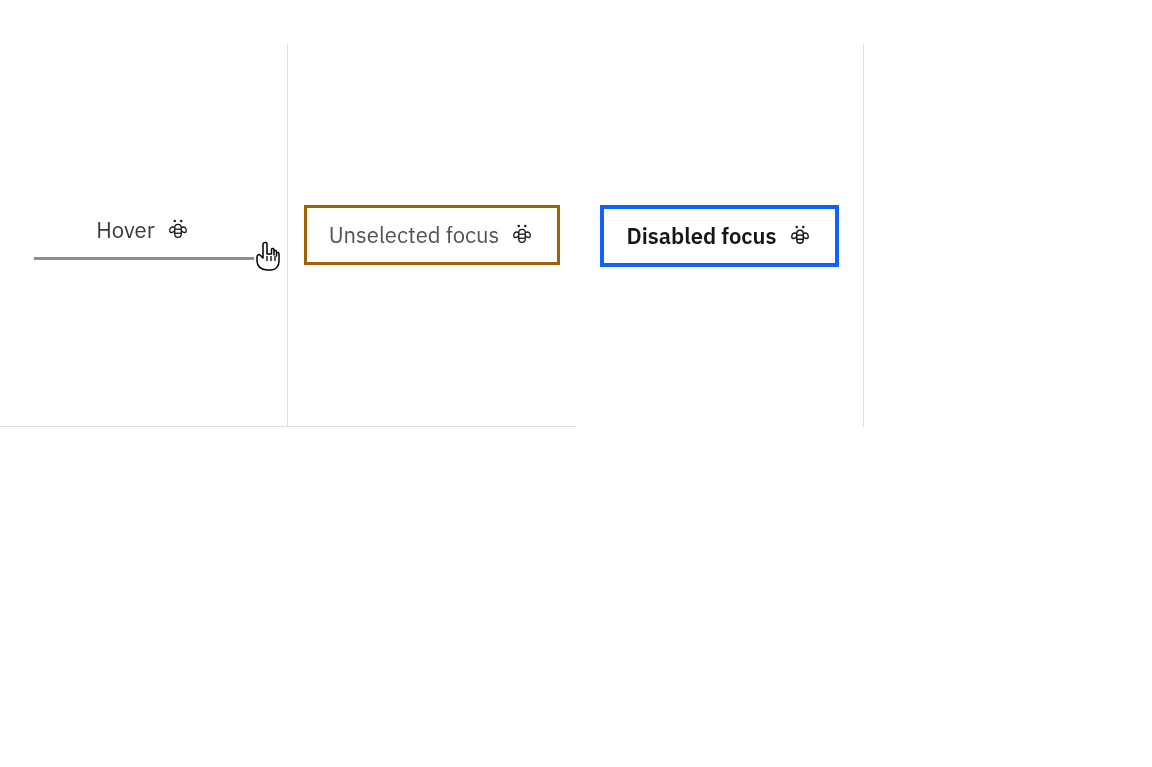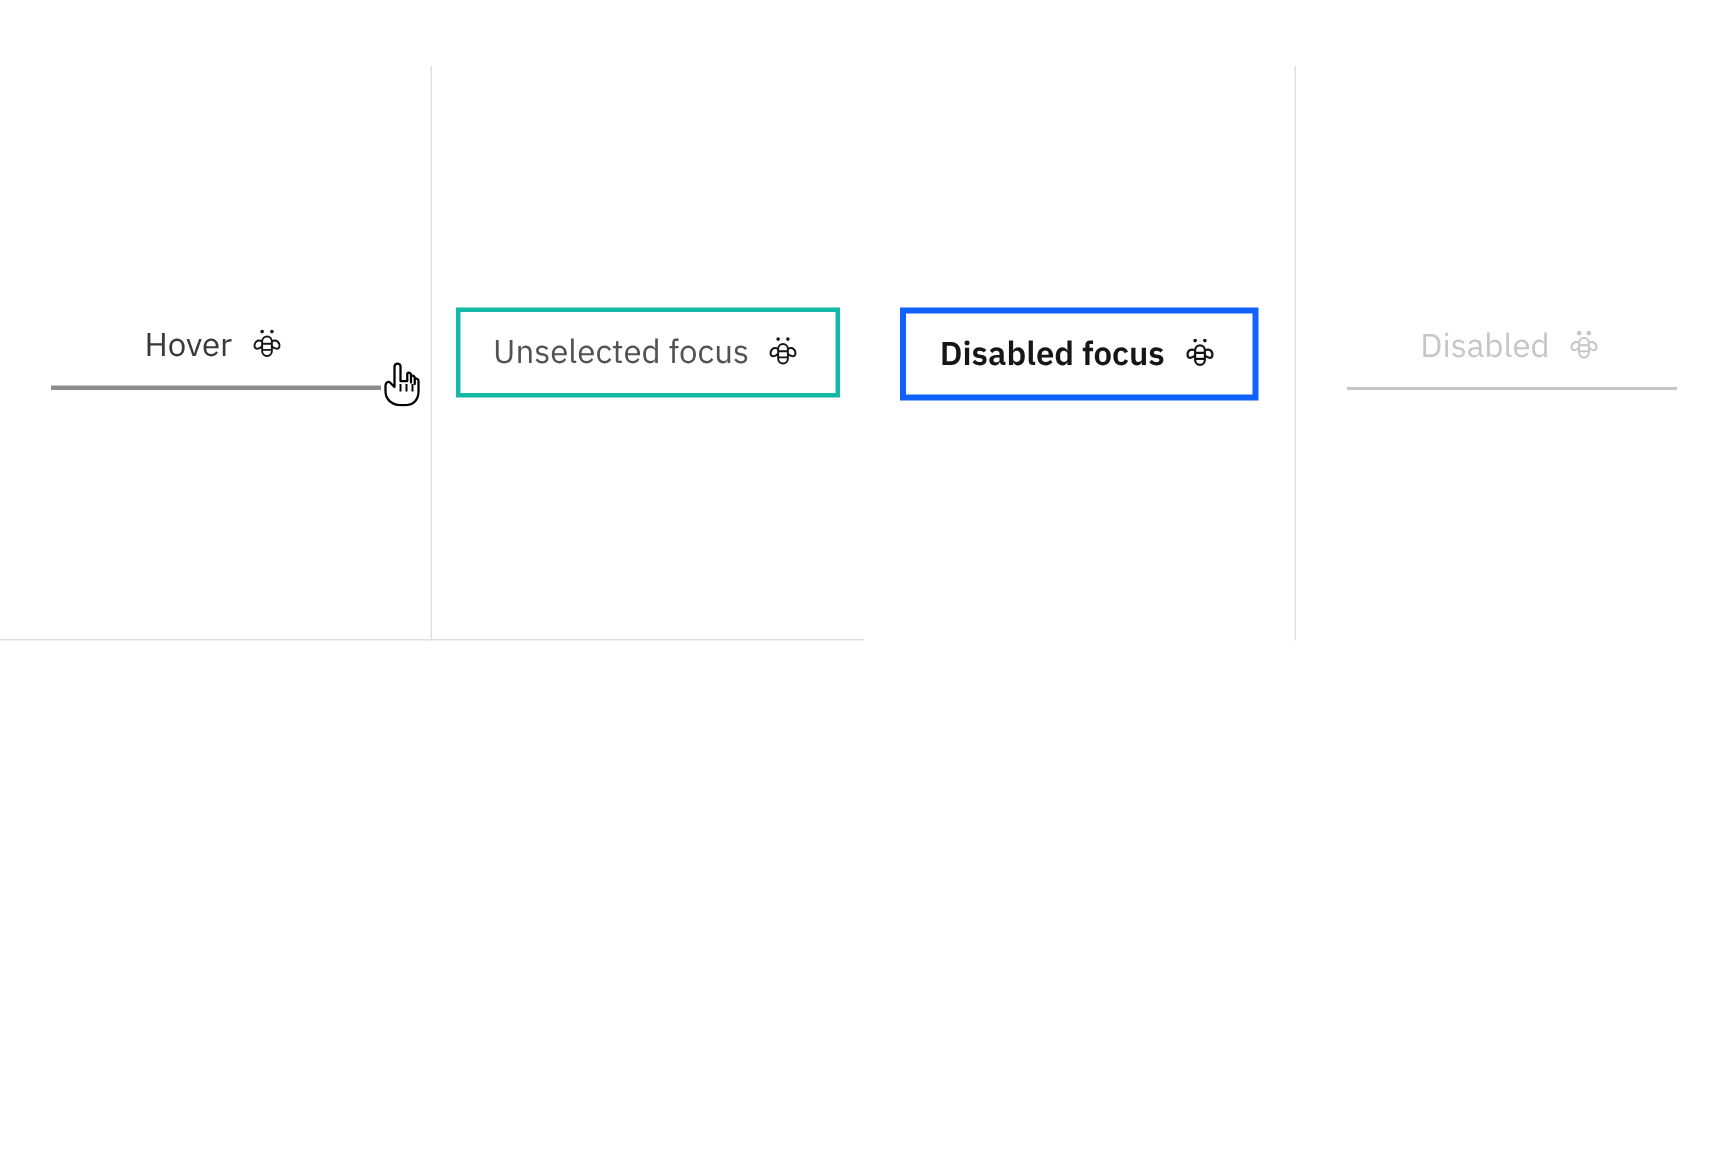--- a/index.html
+++ b/index.html
@@ -56,21 +56,21 @@
     }
     .cursor {
       position: absolute;
       left: 220px;
       top: 30px;
       pointer-events: none;
     }
 
     
     .unfocus {
-      border: 3px solid #14b8a6;
+      border: 3px solid #a16207;
       padding: 14px 22px;
     }
     .unfocus .label { color: #525252; }
 
     
     .selfocus {
       border: 4px solid #0f62fe;
       padding: 14px 22px;
     }
     .selfocus .label { color: #161616; font-weight: 600; }
@@ -152,33 +152,14 @@
           <rect x="12" y="9" width="8" height="16" rx="4" stroke="#161616" stroke-width="1.8" fill="none"></rect>
           <line x1="12" y1="15" x2="20" y2="15" stroke="#161616" stroke-width="1.8"></line>
           <line x1="12" y1="20" x2="20" y2="20" stroke="#161616" stroke-width="1.8"></line>
           <path d="M12 13 C 8 11, 5 14, 6 18 C 7 20, 10 19, 12 17" stroke="#161616" stroke-width="1.8" fill="none"></path>
           <path d="M20 13 C 24 11, 27 14, 26 18 C 25 20, 22 19, 20 17" stroke="#161616" stroke-width="1.8" fill="none"></path>
         </svg>
       </span>
     </div>
   </div>
 
-  <div class="cell cell-br">
-    <div class="disabled-wrap">
-      <div class="tab">
-        <span class="label">Disabled</span>
-        <span class="icon">
-          <svg width="26" height="26" viewBox="0 0 32 32" fill="none">
-            <circle cx="12" cy="5" r="1.5" fill="#c6c6c6"></circle>
-            <circle cx="20" cy="5" r="1.5" fill="#c6c6c6"></circle>
-            <rect x="12" y="9" width="8" height="16" rx="4" stroke="#c6c6c6" stroke-width="1.6" fill="none"></rect>
-            <line x1="12" y1="15" x2="20" y2="15" stroke="#c6c6c6" stroke-width="1.6"></line>
-            <line x1="12" y1="20" x2="20" y2="20" stroke="#c6c6c6" stroke-width="1.6"></line>
-            <path d="M12 13 C 8 11, 5 14, 6 18 C 7 20, 10 19, 12 17" stroke="#c6c6c6" stroke-width="1.6" fill="none"></path>
-            <path d="M20 13 C 24 11, 27 14, 26 18 C 25 20, 22 19, 20 17" stroke="#c6c6c6" stroke-width="1.6" fill="none"></path>
-          </svg>
-        </span>
-      </div>
-      <div class="disabled-rule"></div>
-    </div>
-  </div>
 
 </div>
 
 </body></html>

